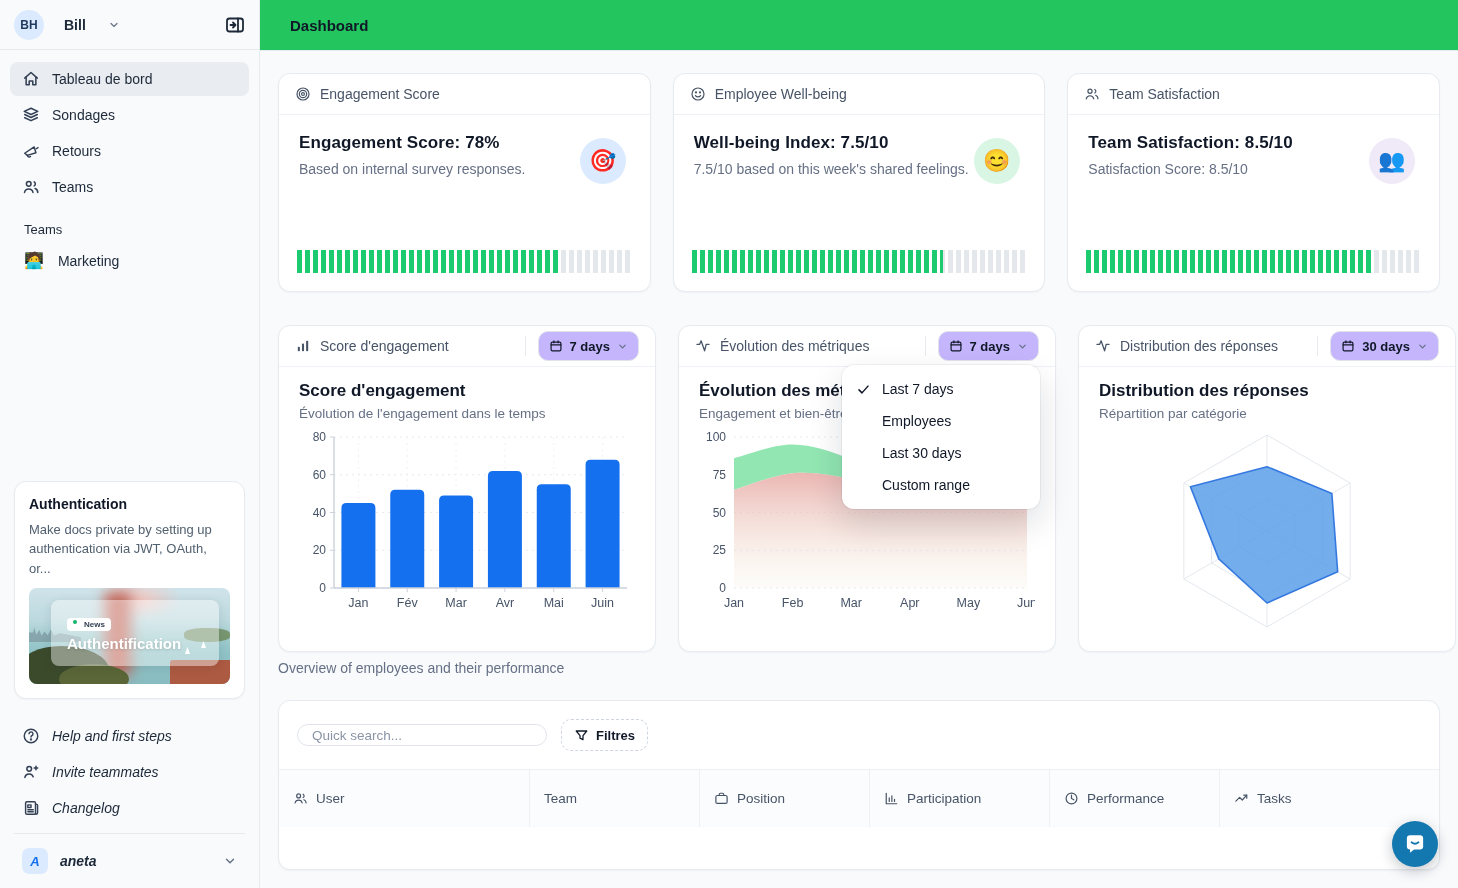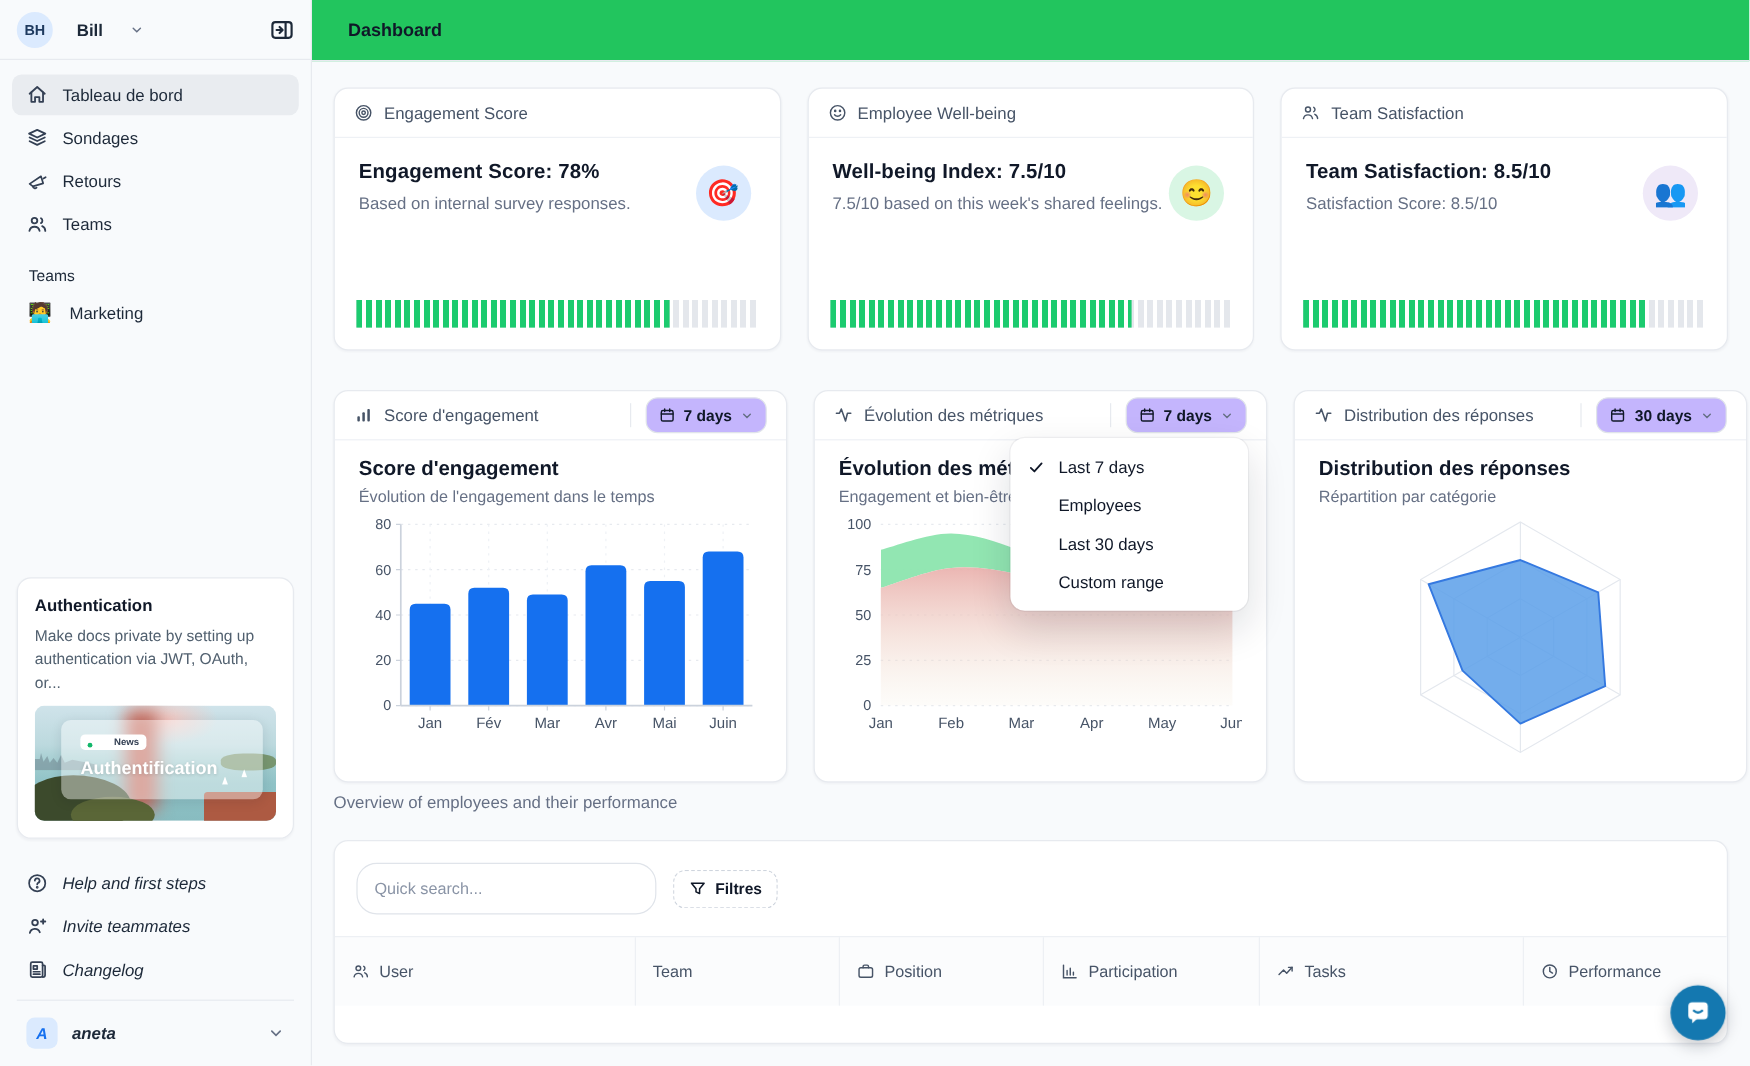--- a/index.html
+++ b/index.html
@@ -70,21 +70,21 @@
   .promo-img .sail1 { right:40px; bottom:30px; }
   .promo-img .sail2 { right:24px; bottom:36px; }
   .promo-img .tower { position:absolute; left:76px; top:4px; width:26px; height:84px; background:#c5685a; filter:blur(7px); }
   .promo-overlay {
     position:absolute; left:22px; top:12px; width:168px; height:66px;
     background:rgba(255,255,255,.42); border-radius:8px;
     box-shadow:0 2px 10px rgba(16,24,40,.10);
     padding:10px 0 0 16px;
   }
   .news-pill {
-    display:inline-flex; align-items:flex-end; gap:18px;
+    display:inline-flex; align-items:flex-start; gap:7px;
     background:#fff; border-radius:4px; padding:2px 6px;
     font-size:8px; font-weight:700; color:#344054;
   }
   .news-dot { width:4px; height:4px; border-radius:50%; background:#12b76a; }
   .promo-overlay-title { font-size:15px; font-weight:700; color:#fff; margin-top:4px; text-shadow:0 1px 3px rgba(0,0,0,.18); }
 
   .sb-footer { padding:0 10px 0 10px;font-style:italic; }
   .sb-divider { border-top:1px solid #e7eaef; margin:8px 4px 4px 4px; }
   .ws-row { display:flex; align-items:center; gap:12px; padding:10px 12px 14px 12px; cursor:pointer; }
   .ws-avatar { width:26px; height:26px; border-radius:7px; background:#dbeafe; color:#1570ef; font-size:13px; font-weight:700; display:flex; align-items:center; justify-content:center; }
@@ -156,21 +156,21 @@
 
   
   .section-title { font-size:22px; font-weight:800; color:#101828; margin-top:36px; letter-spacing:.2px; }
   .section-sub { font-size:14px; color:#667085; margin-top:8px; }
   .table-card {
     margin-top:24px; background:#fff; border:1px solid #e7eaef; border-radius:12px;
     box-shadow:0 1px 2px rgba(16,24,40,.04); overflow:hidden; height:170px;
   }
   .table-toolbar { display:flex; align-items:center; gap:14px; padding:18px 18px; }
   .search-input {
-    width:250px; height:43px; border:1px solid #e0e4ea; border-radius:17px;
+    width:250px; height:22px; border:1px solid #e0e4ea; border-radius:17px;
     padding:0 14px; font-size:13.5px; color:#101828; background:#fff; outline:none;
     font-family:"Liberation Sans", sans-serif;
   }
   .search-input::placeholder { color:#8a94a6; }
   .filters-btn {
     display:flex; align-items:center; gap:7px;
     border:1px dashed #cfd5de; border-radius:10px; background:#fff;
     height:32px; padding:0 12px; font-size:13px; font-weight:600; color:#101828; cursor:pointer;
   }
   .thead-row { display:flex; border-top:1px solid #edf0f4; background:#fbfcfd; height:58px; }
@@ -665,37 +665,37 @@
         </div>
         <div class="th-cell" style="width:180px;">
           <span class="ic">
               <svg width="15" height="15" viewBox="0 0 20 20" fill="none" stroke="currentColor" stroke-width="1.6" stroke-linecap="round">
                 <path d="M3 3 V17 H17"></path>
                 <path d="M7 14 V9 M10.5 14 V6.5 M14 14 V11"></path>
               </svg>
             </span>
           <span>Participation</span>
         </div>
+        <div class="th-cell" style="width:170px;">
+          <span class="ic">
+              <svg width="15" height="15" viewBox="0 0 20 20" fill="none" stroke="currentColor" stroke-width="1.6" stroke-linecap="round">
+                <circle cx="10" cy="10" r="7.2"></circle>
+                <path d="M10 5.5 V10 L13 11.8"></path>
+              </svg>
+            </span>
+          <span>Performance</span>
+        </div>
         <div class="th-cell" style="flex:1;">
           <span class="ic">
               <svg width="15" height="15" viewBox="0 0 20 20" fill="none" stroke="currentColor" stroke-width="1.6" stroke-linecap="round" stroke-linejoin="round">
                 <path d="M2.5 13.5 L7.5 8.5 L11 12 L17 5.5"></path>
                 <path d="M13 5.5 h4 v4"></path>
               </svg>
             </span>
           <span>Tasks</span>
-        </div>
-        <div class="th-cell" style="width:170px;">
-          <span class="ic">
-              <svg width="15" height="15" viewBox="0 0 20 20" fill="none" stroke="currentColor" stroke-width="1.6" stroke-linecap="round">
-                <circle cx="10" cy="10" r="7.2"></circle>
-                <path d="M10 5.5 V10 L13 11.8"></path>
-              </svg>
-            </span>
-          <span>Performance</span>
         </div>
       </div>
     </div>
   </div>
 </div>
 
 <div class="chat-launcher">
   <span>
     <svg width="26" height="26" viewBox="0 0 24 24">
         <rect x="4.5" y="4" width="15" height="13" rx="3" fill="#ffffff"></rect>

